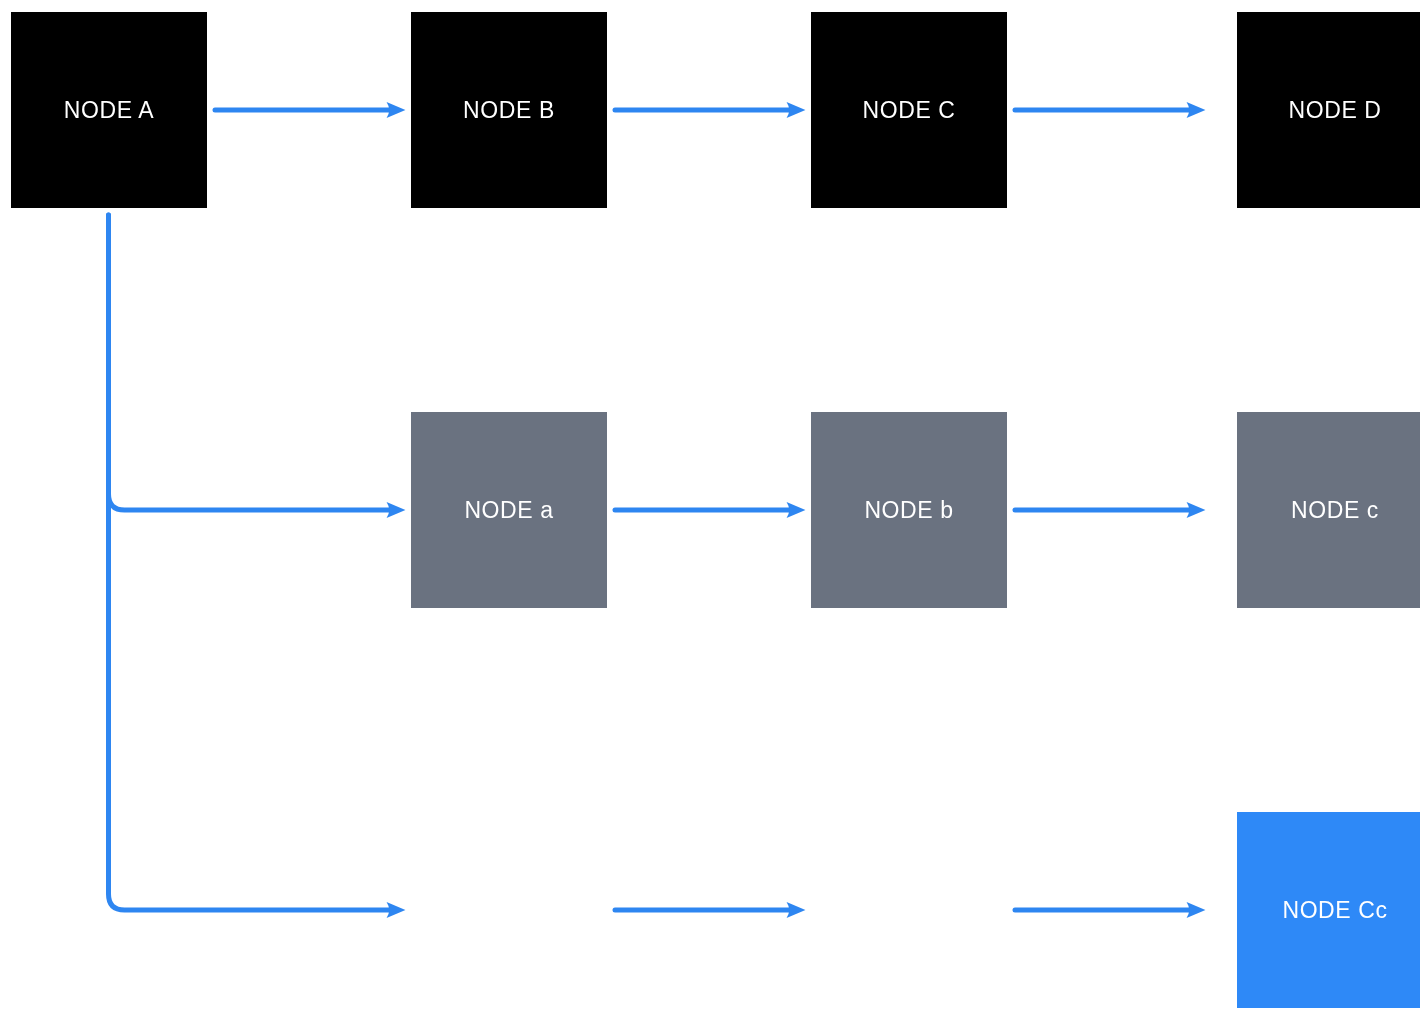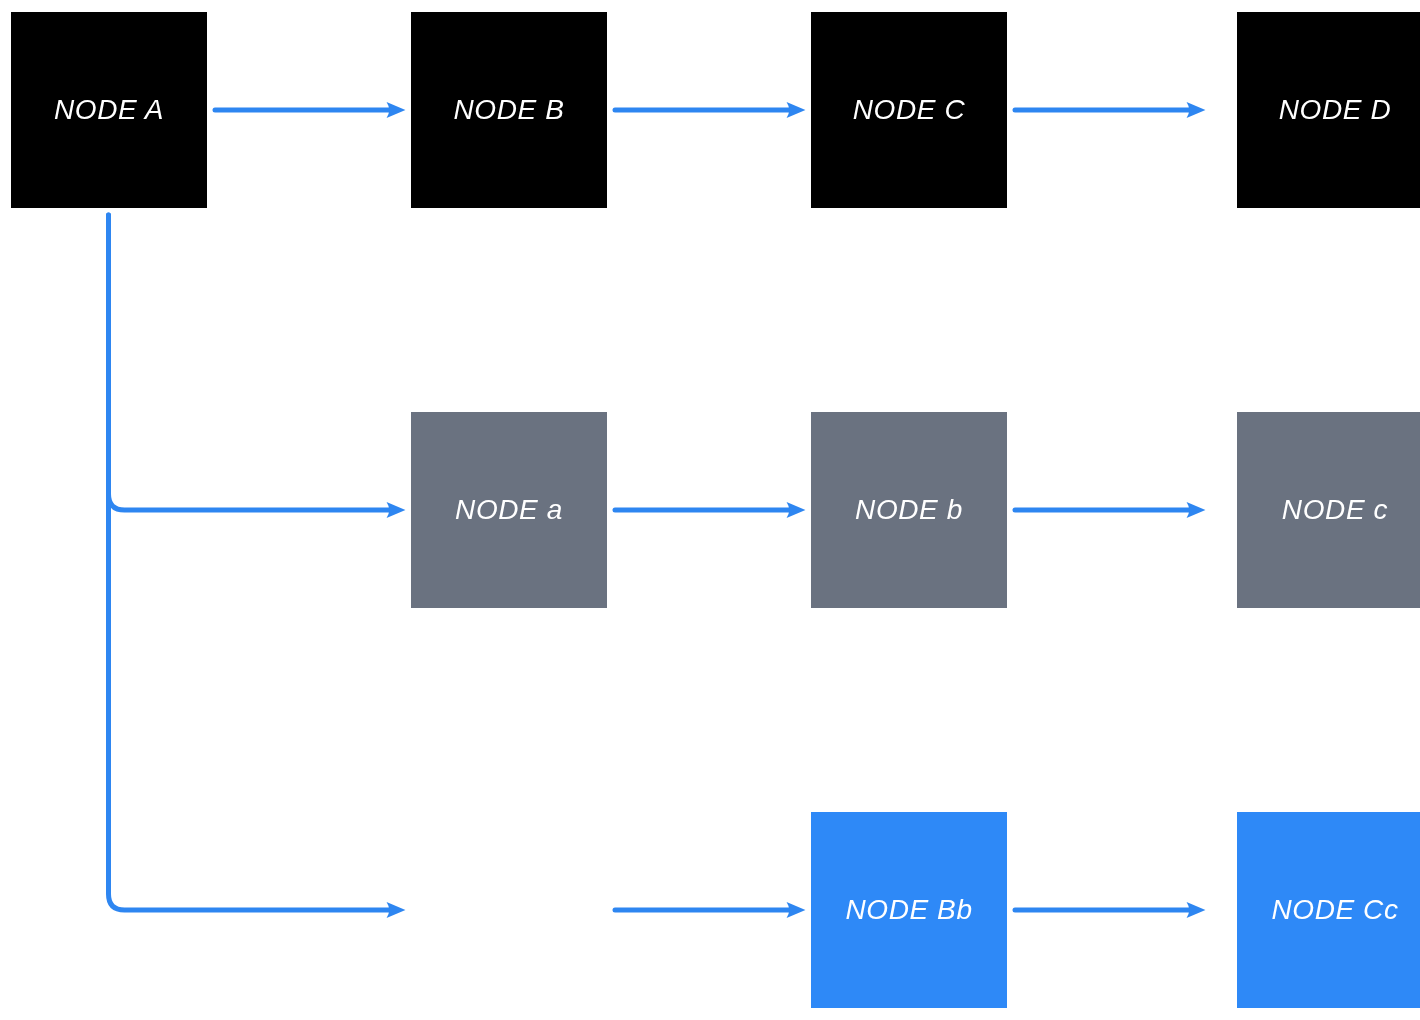--- a/index.html
+++ b/index.html
@@ -47,26 +47,25 @@
     height: 196px;
     display: flex;
     align-items: center;
     justify-content: center;
   }
   .node.black { background: var(--node-black); }
   .node.gray  { background: var(--node-gray); }
   .node.blue  { background: var(--node-blue); }
   .node-label {
     color: var(--label-text);
-    font-size: 28px;
+    font-size: 23px;
     font-weight: 500;
     letter-spacing: 0.6px;
     white-space: nowrap;
     user-select: none;
-    font-style: italic;
   }
   
   .c0 { left: 11px; }
   .c1 { left: 411px; }
   .c2 { left: 811px; }
   .c3 { left: 1237px; }
   
   .r0 { top: 12px; }
   .r1 { top: 412px; }
   .r2 { top: 812px; }
@@ -113,20 +112,17 @@
   <div class="node gray c1 r1">
     <span class="node-label">NODE a</span>
   </div>
   <div class="node gray c2 r1">
     <span class="node-label">NODE b</span>
   </div>
   <div class="node gray c3 r1">
     <span class="node-label">NODE c</span>
   </div>
 
-  <div class="node blue c2 r2">
-    <span class="node-label">NODE Bb</span>
-  </div>
   <div class="node blue c3 r2">
     <span class="node-label">NODE Cc</span>
   </div>
 
 </div>
 
 </body></html>

